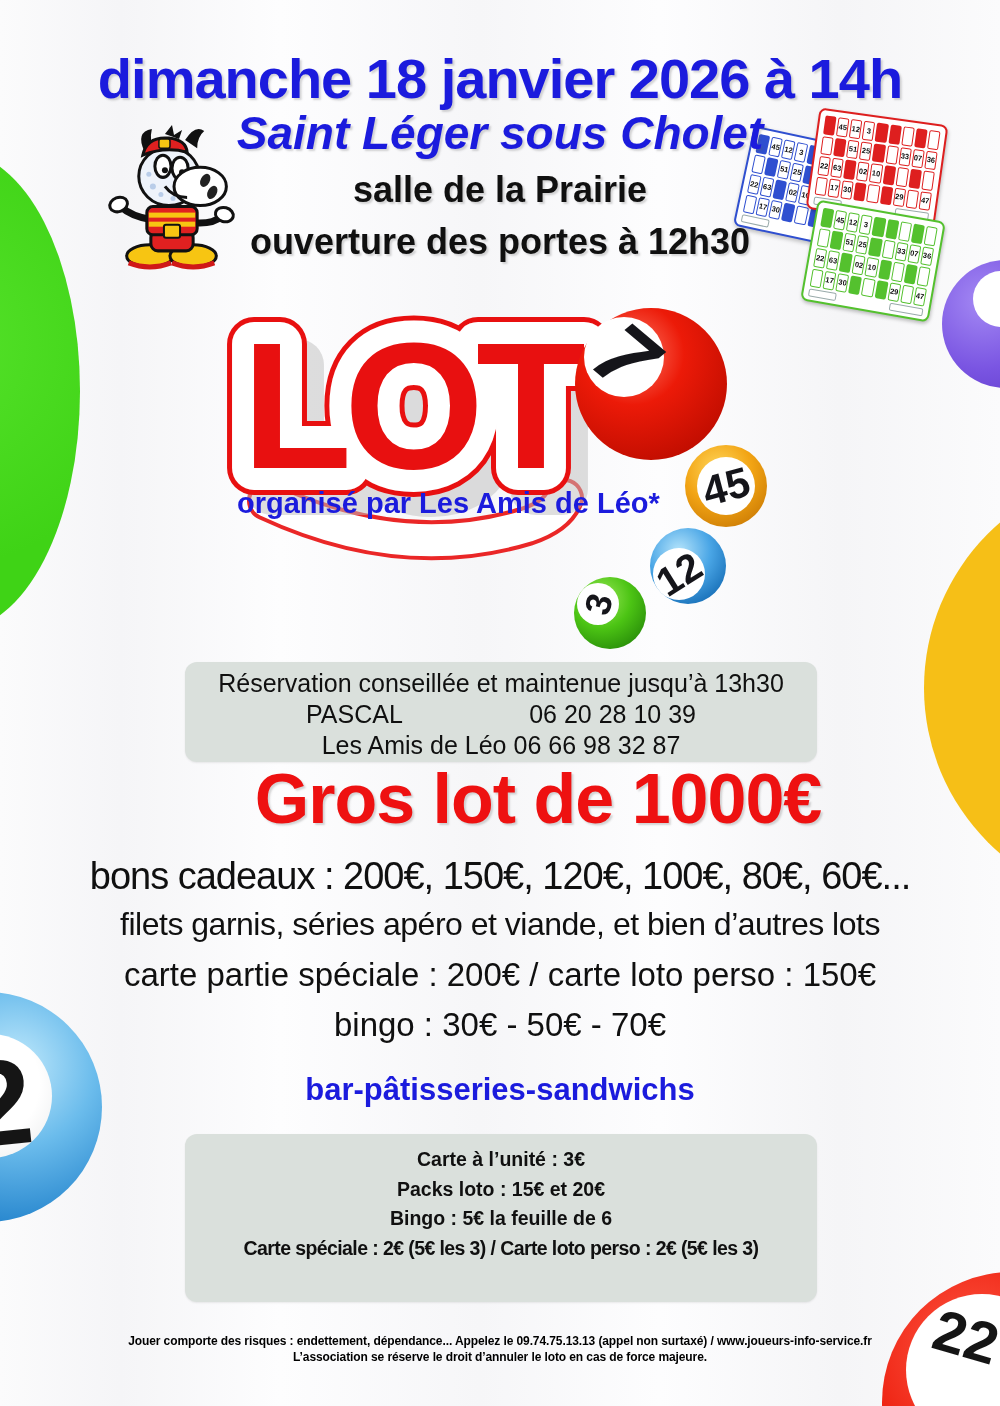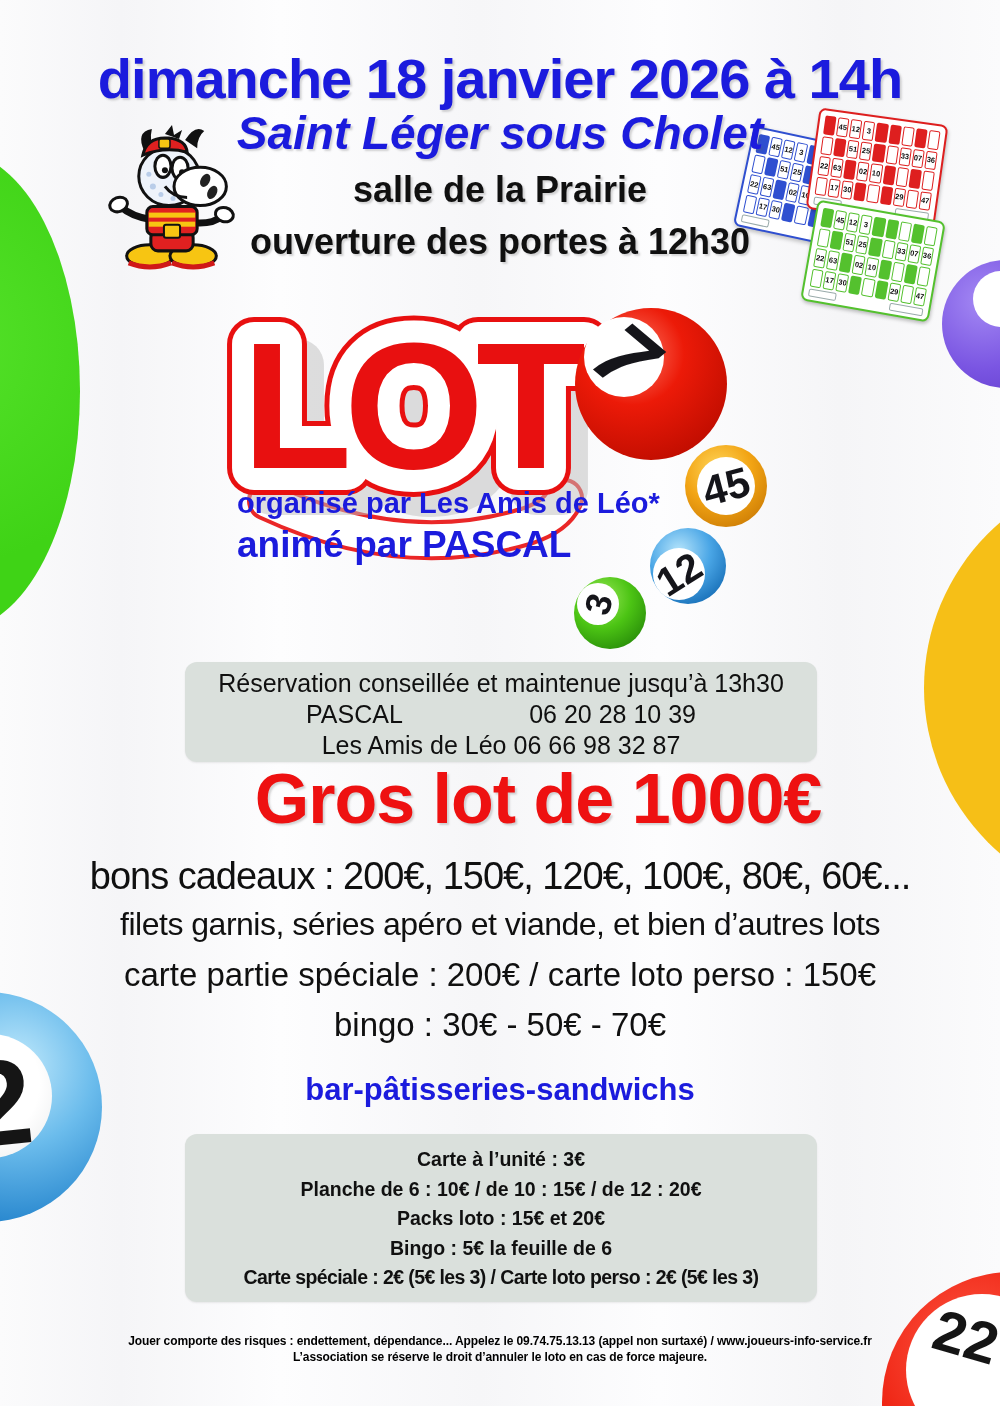--- a/index.html
+++ b/index.html
@@ -289,42 +289,40 @@
     <circle cx="476" cy="280" r="38" fill="url(#gBlue)"></circle>
     <circle cx="467" cy="288" r="26" fill="#fff"></circle>
     <text x="467" y="302" font-size="40" font-weight="bold" fill="#15151a" text-anchor="middle" transform="rotate(-32 467 288)">12</text>
 
     <circle cx="398" cy="327" r="36" fill="url(#gGreen)"></circle>
     <circle cx="386" cy="318" r="21" fill="#fff"></circle>
     <text x="386" y="331" font-size="36" font-weight="bold" fill="#15151a" text-anchor="middle" transform="rotate(-75 386 318)">3</text>
   </svg>
 
   <div class="abs b blue organised">organisé par Les Amis de Léo*</div>
-  <div class="abs b blue animated">animé par PASCAL</div>
 
   <div class="abs graybox resa">
     <div class="c">Réservation conseillée et maintenue jusqu’à 13h30</div>
     <div class="row2">
       <span>PASCAL</span>
       <span>06 20 28 10 39</span>
     </div>
     <div class="c">Les Amis de Léo 06 66 98 32 87</div>
   </div>
 
   <div class="abs ctr b red shadow headline">Gros lot de 1000€</div>
   <div class="abs ctr pl1">bons cadeaux : 200€, 150€, 120€, 100€, 80€, 60€...</div>
   <div class="abs ctr pl2">filets garnis, séries apéro et viande, et bien d’autres lots</div>
   <div class="abs ctr pl3">carte partie spéciale : 200€ / carte loto perso : 150€</div>
   <div class="abs ctr pl4">bingo : 30€ - 50€ - 70€</div>
 
   <div class="abs ctr b blue food">bar-pâtisseries-sandwichs</div>
 
   <div class="abs graybox pricebox">
     <div>Carte à l’unité : 3€</div>
-    <div>Planche de 6 : 10€ / de 10 : 15€ / de 12 : 20€</div>
     <div>Packs loto : 15€ et 20€</div>
     <div>Bingo : 5€ la feuille de 6</div>
     <div class="tight">Carte spéciale : 2€ (5€ les 3) / Carte loto perso : 2€ (5€ les 3)</div>
   </div>
 
   <div class="abs ctr footer">
     <div>Jouer comporte des risques : endettement, dépendance... Appelez le 09.74.75.13.13 (appel non surtaxé) / www.joueurs-info-service.fr</div>
     <div>L’association se réserve le droit d’annuler le loto en cas de force majeure.</div>
   </div>
 

